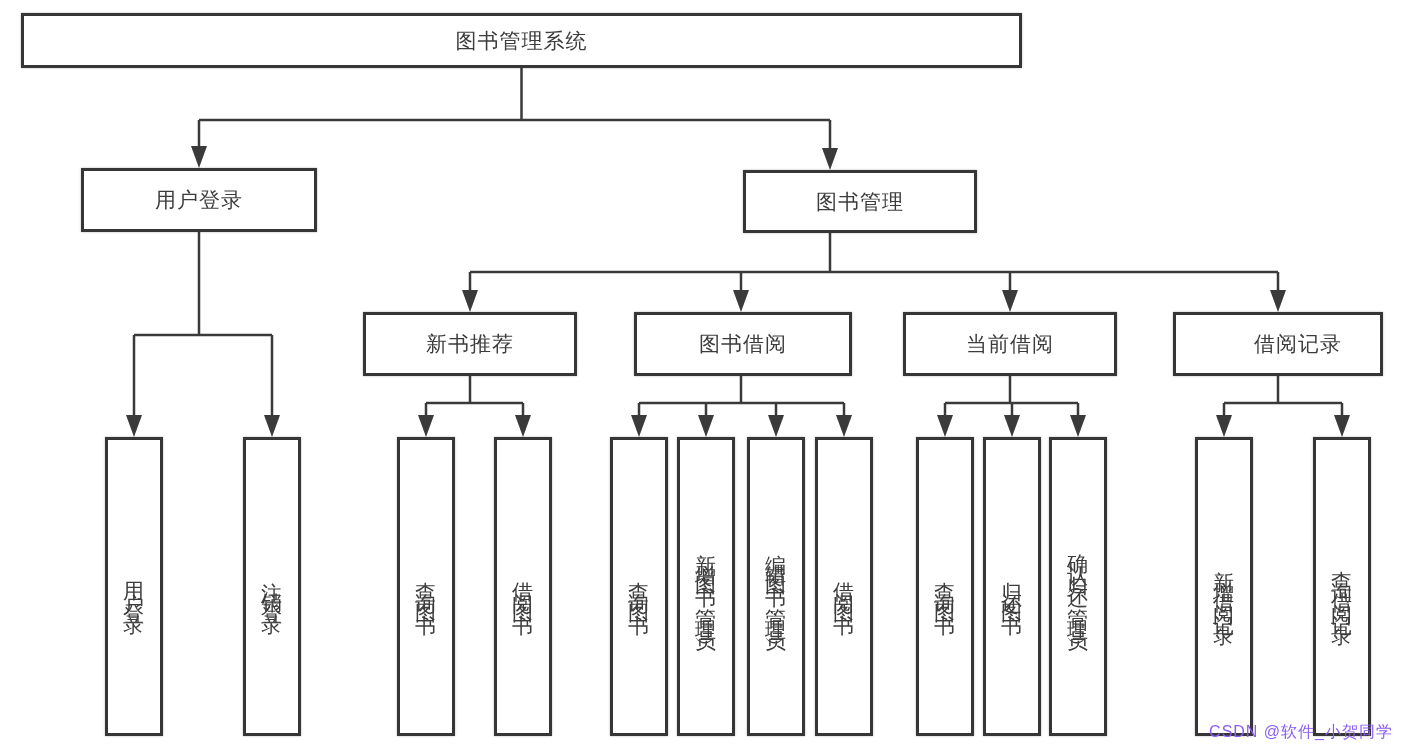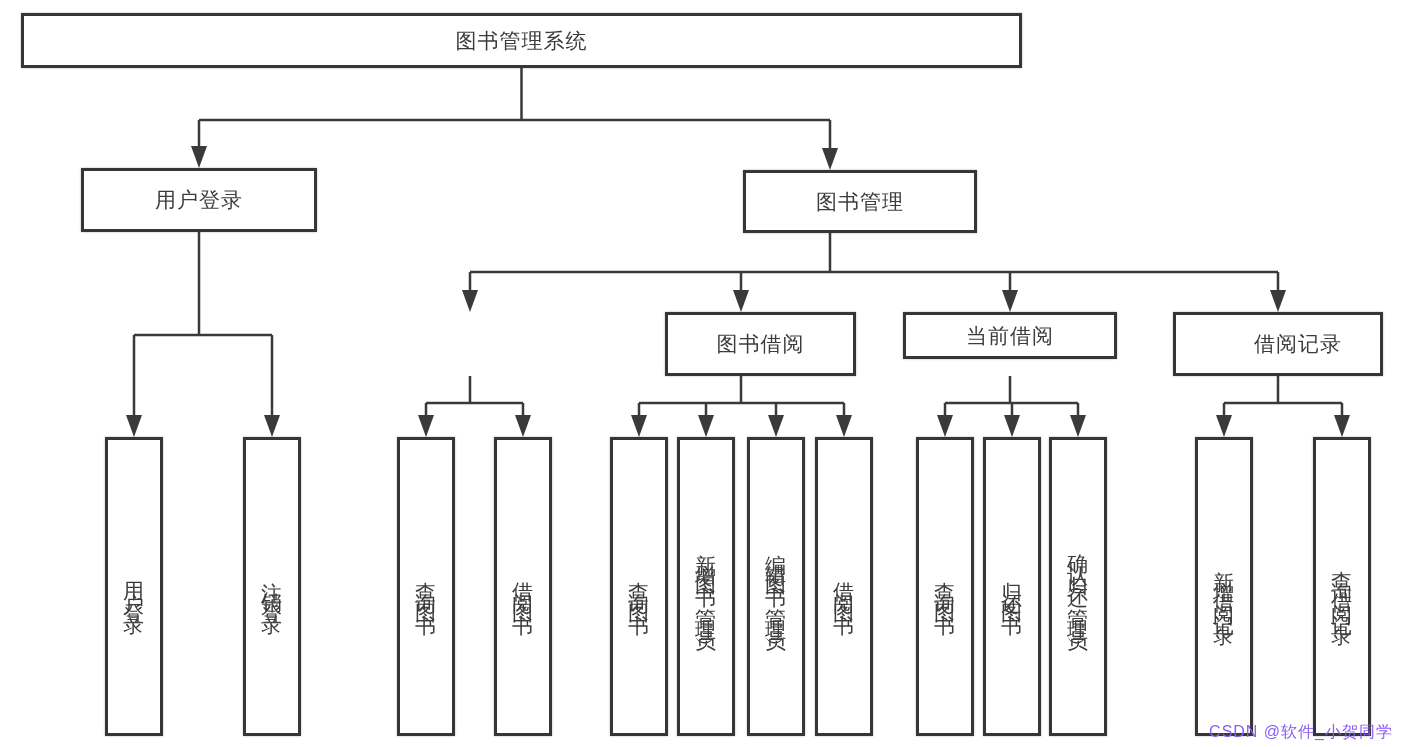--- a/index.html
+++ b/index.html
@@ -94,22 +94,23 @@
       <polygon points="1216,415 1232,415 1224,437"></polygon>
       <polygon points="1334,415 1350,415 1342,437"></polygon>
     </g>
   </svg>
 
   <div class="node h-node" style="left:21px; top:13px; width:1001px; height:55px;">图书管理系统</div>
 
   <div class="node h-node" style="left:81px; top:168px; width:236px; height:64px;">用户登录</div>
   <div class="node h-node" style="left:713px; top:170px; width:234px; height:63px;margin-left:30px;">图书管理</div>
 
-  <div class="node h-node" style="left:634px; top:312px; width:191px; height:64px;margin-left:31px;">图书借阅</div>
-  <div class="node h-node" style="left:903px; top:312px; width:214px; height:47px;">当前借阅</div>
+  <div class="node h-node" style="left:363px; top:312px; width:214px; height:64px;">新书推荐</div>
+  <div class="node h-node" style="left:634px; top:312px; width:218px; height:64px;">图书借阅</div>
+  <div class="node h-node" style="left:903px; top:312px; width:214px; height:64px;">当前借阅</div>
   <div class="node h-node" style="left:1173px; top:312px; width:210px; height:64px;padding-left:40px;">借阅记录</div>
 
   <div class="node v-node" style="left:105px; top:437px; width:58px; height:299px;">
     <span class="vtext">用户登录</span>
   </div>
   <div class="node v-node" style="left:243px; top:437px; width:58px; height:299px;">
     <span class="vtext">注销登录</span>
   </div>
 
   <div class="node v-node" style="left:397px; top:437px; width:58px; height:299px;">

